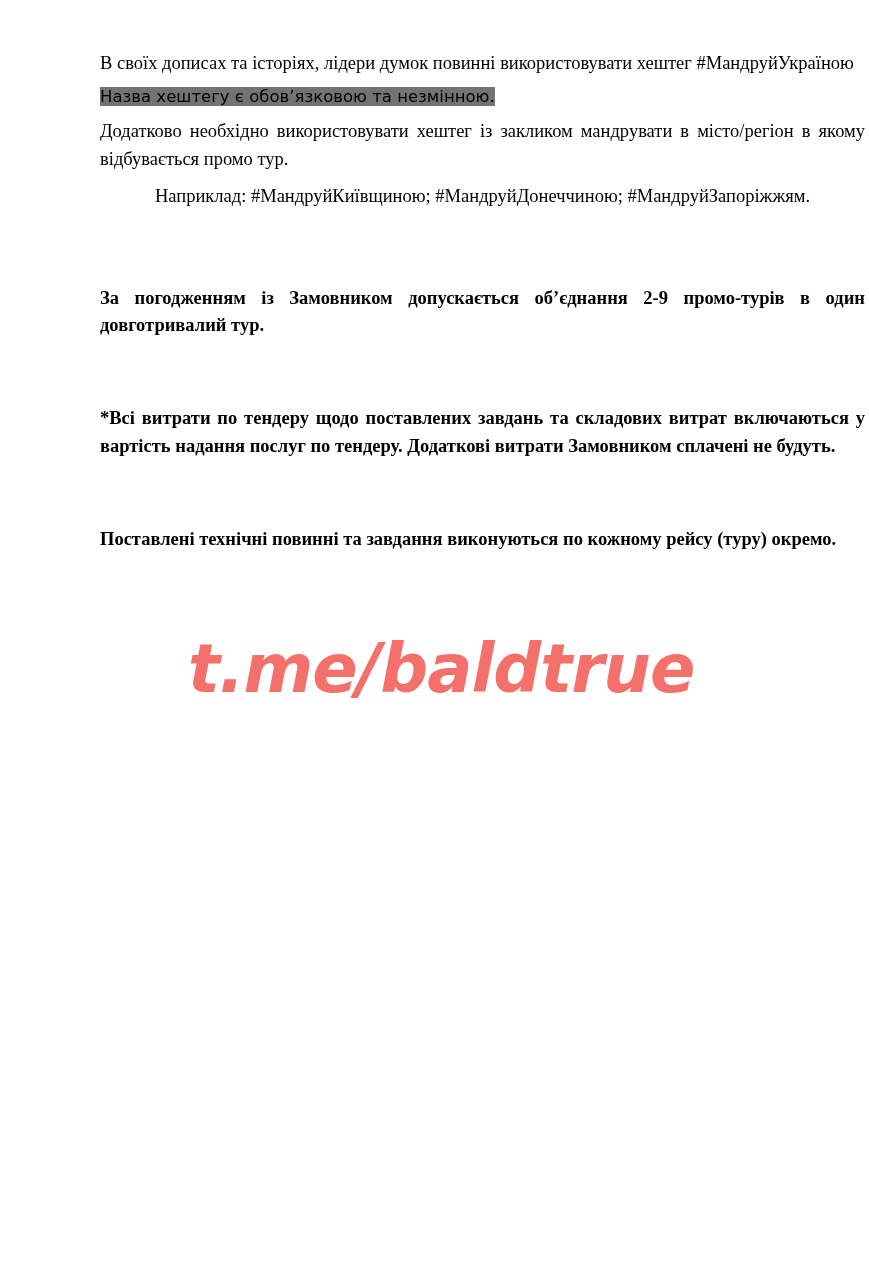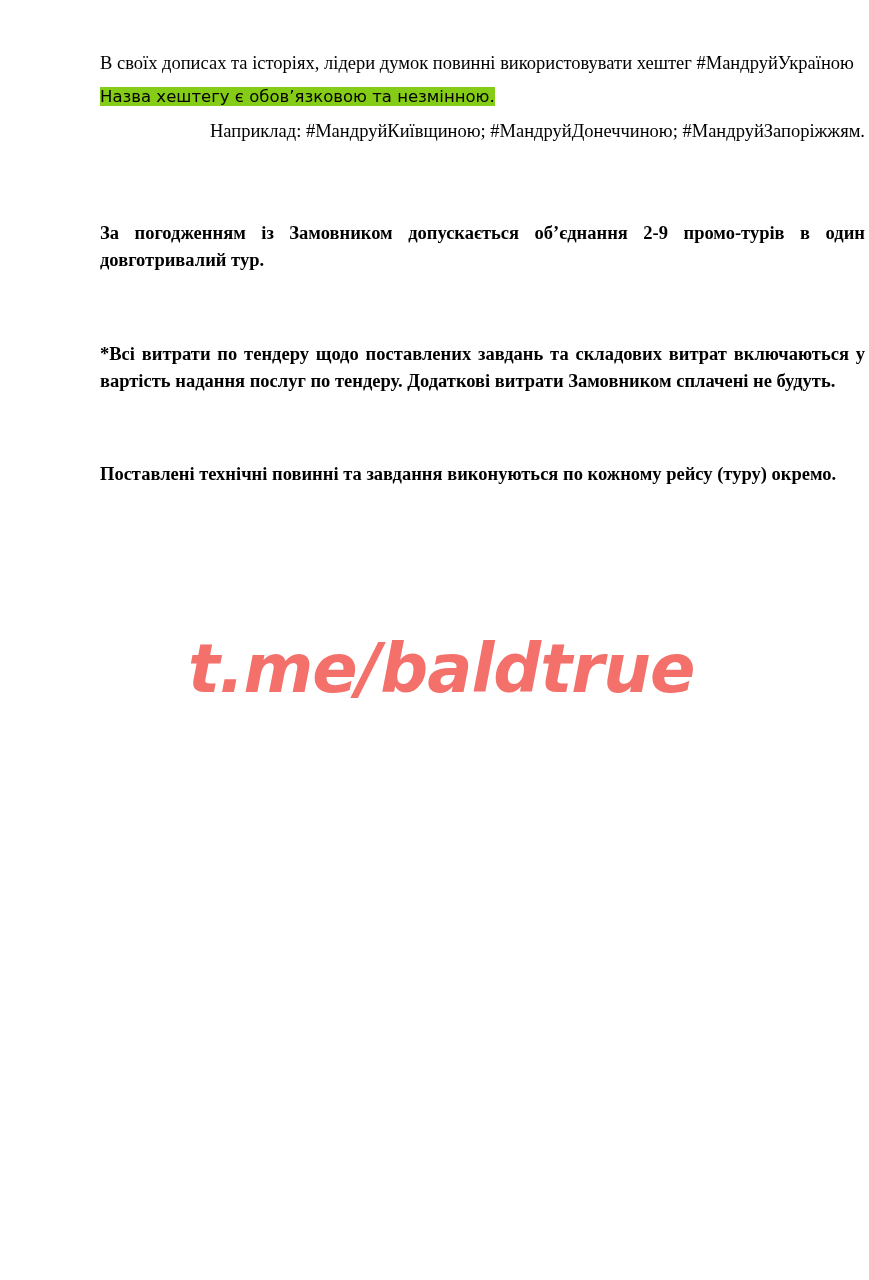--- a/index.html
+++ b/index.html
@@ -28,27 +28,27 @@
     width: 765px;
   }
   p {
     margin: 0 0 10px 0;
     font-size: 18.5px;
     line-height: 1.48;
     text-align: justify;
     text-justify: inter-word;
   }
   p.nojust {
-    text-align: right;
+    text-align: center;
   }
   .bold {
     font-weight: bold;
   }
   .hl {
-    background: #84cc16;
+    background: #737373;
     font-family: "DejaVu Sans", sans-serif;
     font-size: 16.5px;
   }
   .hl-wrap {
     margin: 4px 0 12px 0;
   }
   .spacer-lg {
     height: 64px;
   }
   .spacer-md {
@@ -75,20 +75,21 @@
 <div class="page">
 
   <div class="content">
 
     <p class="regular">В своїх дописах та історіях, лідери думок повинні використовувати хештег #МандруйУкраїною</p>
 
     <div class="hl-wrap">
       <span class="hl">Назва хештегу є обов’язковою та незмінною.</span>
     </div>
 
+    <p class="regular">Додатково необхідно використовувати хештег із закликом мандрувати в місто/регіон в якому відбувається промо тур.</p>
 
     <p class="regular nojust">Наприклад: #МандруйКиївщиною; #МандруйДонеччиною; #МандруйЗапоріжжям.</p>
 
     <div class="spacer-lg"></div>
 
     <p class="bold">За погодженням із Замовником допускається об’єднання 2-9 промо-турів в один довготривалий тур.</p>
 
     <div class="spacer-md"></div>
 
     <p class="bold">*Всі витрати по тендеру щодо поставлених завдань та складових витрат включаються у вартість надання послуг по тендеру. Додаткові витрати Замовником сплачені не будуть.</p>

